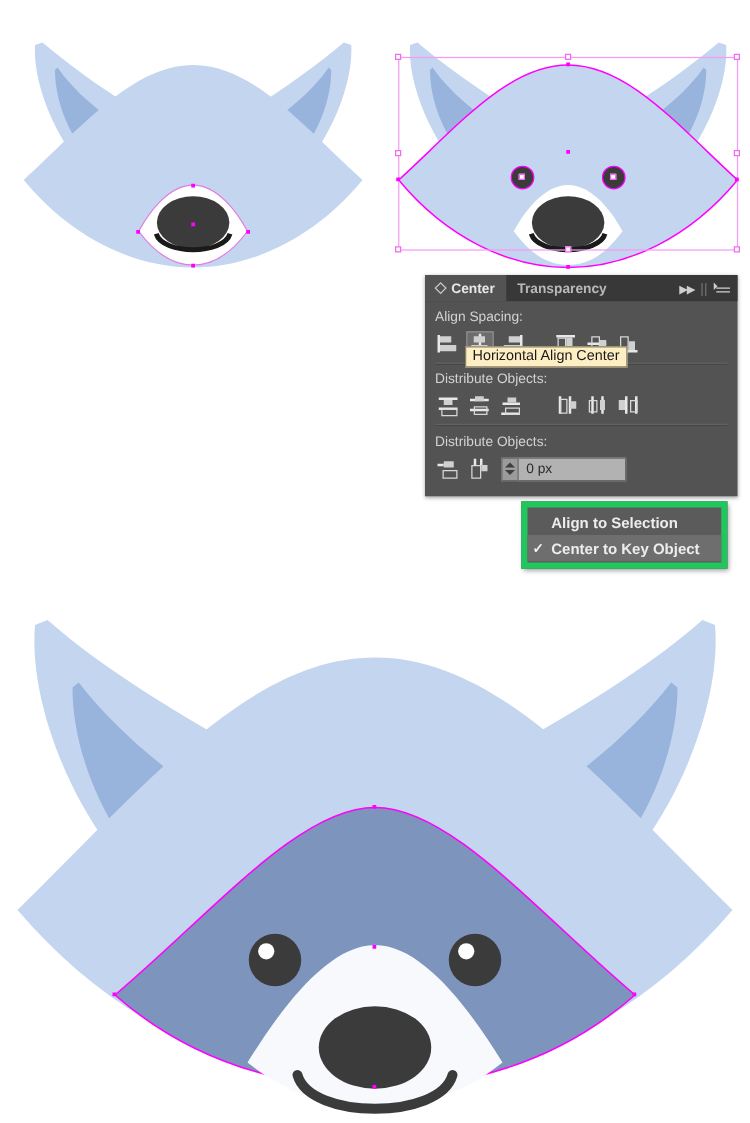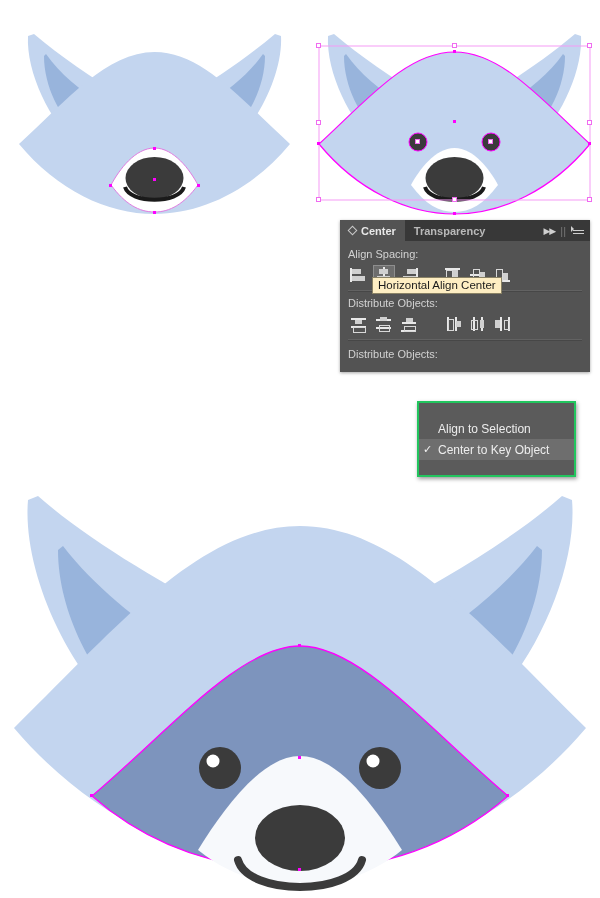--- a/index.html
+++ b/index.html
@@ -167,24 +167,25 @@
     z-index: 70;
   }
 
   
   #align-dropdown {
     position: absolute;
     left: 417px;
     top: 401px;
     width: 155px;
     background: #5b5b5b;
-    border: 2px solid #22c55e;
+    border: 5px solid #22c55e;
     box-shadow: 1px 2px 4px rgba(0,0,0,.4);
     z-index: 80;
-    padding: 15px 0;
+    padding: 1px 0;
+    font-weight: bold;
   }
   .dd-item {
     height: 21px;
     display: flex;
     align-items: center;
     font-size: 12px;
     color: #ededed;
     padding-left: 4px;
   }
   .dd-item.sel { background: #6e6e6e; }
@@ -431,20 +432,44 @@
           <span class="out" style="left:10px; top:4px; width:4px; height:8px;"></span>
         </span>
       </div>
     </div>
 
     <div class="sep"></div>
 
     <div class="spacing-wrap">
       <div class="spacing-left">
         <div class="sect-label">Distribute Objects:</div>
+        <div class="btn-row">
+          <div class="gbtn">
+            <span class="ai">
+              <span class="bar" style="left:0; top:4px; width:5px; height:1.5px;"></span>
+              <span class="box" style="left:5px; top:2px; width:8px; height:5px;"></span>
+              <span class="out" style="left:4px; top:9px; width:10px; height:5px;"></span>
+            </span>
+          </div>
+          <div class="gbtn">
+            <span class="ai">
+              <span class="bar" style="left:4px; top:0; width:1.5px; height:5px;"></span>
+              <span class="bar" style="left:9px; top:0; width:1.5px; height:5px;"></span>
+              <span class="out" style="left:2px; top:5px; width:6px; height:9px;"></span>
+              <span class="box" style="left:10px; top:5px; width:5px; height:5px;"></span>
+            </span>
+          </div>
+          <div style="display:flex; margin-left:3px;">
+            <span class="spin">
+              <b class="up"></b>
+                <b class="dn"></b>
+            </span>
+            <span class="txtfield" placeholder="0 px">0 px</span>
+          </div>
+        </div>
       </div>
     </div>
 
   </div>
 </div>
 
 <div id="tooltip">
   <span>Horizontal Align Center</span>
 </div>
 

